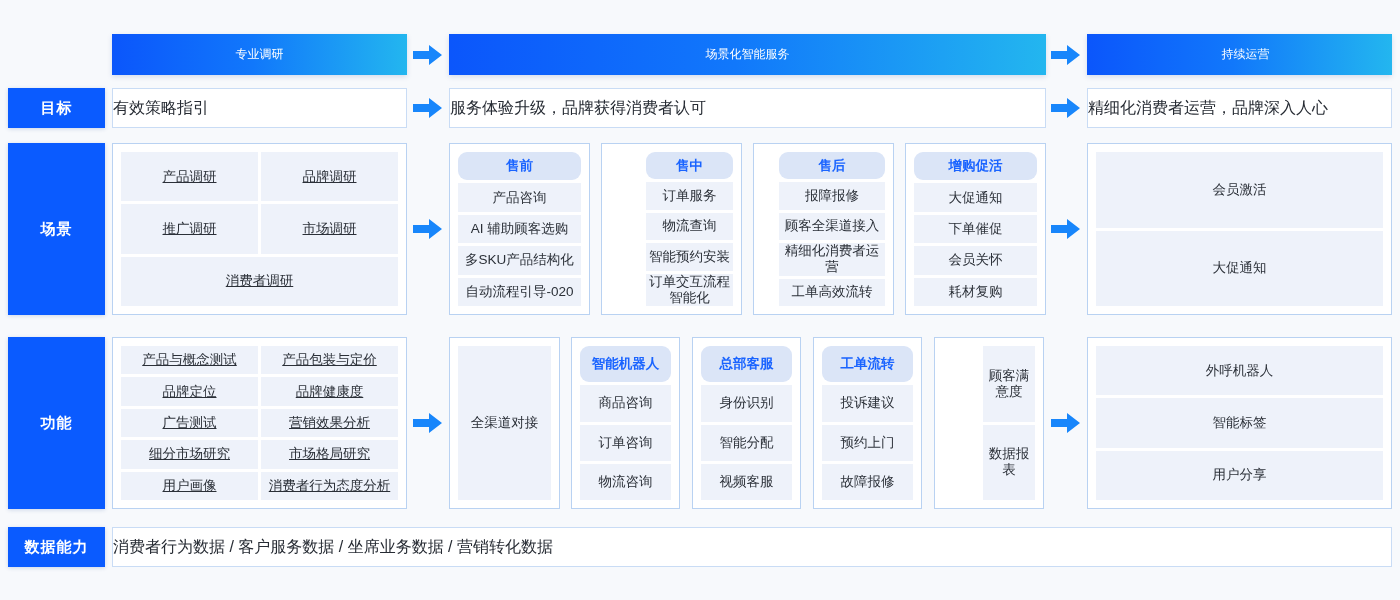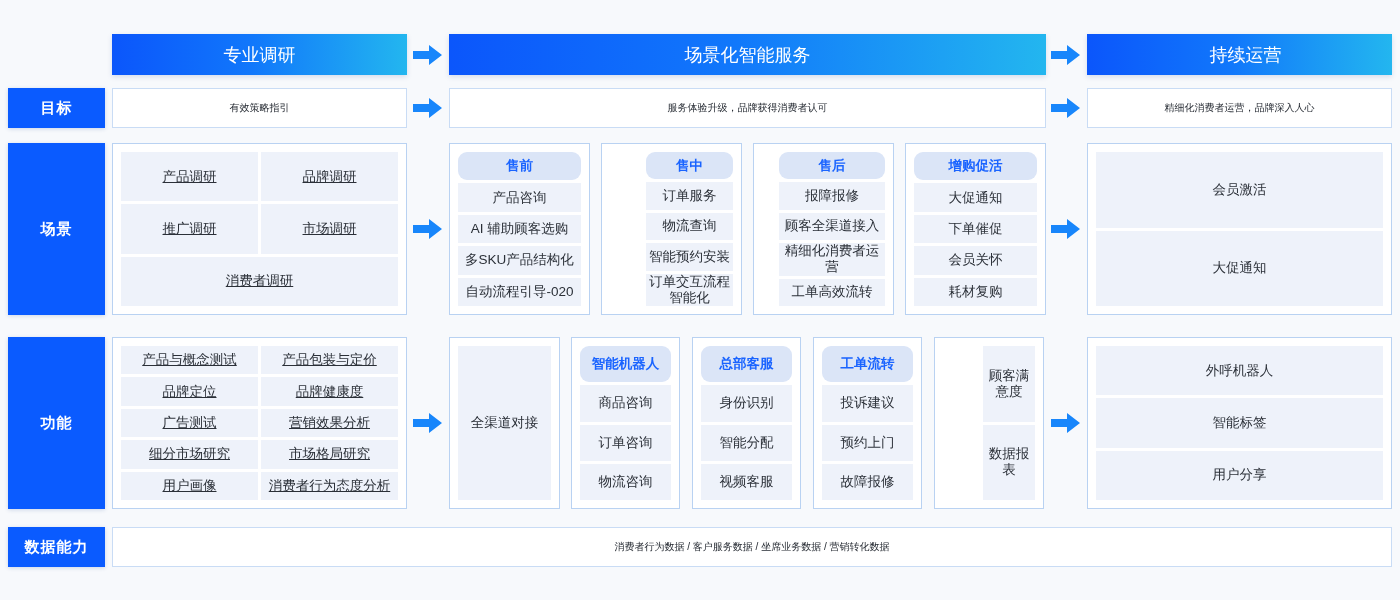--- a/index.html
+++ b/index.html
@@ -18,31 +18,31 @@
     color: #ffffff;
     font-size: 15px;
     font-weight: bold;
     letter-spacing: 1px;
     display: flex; align-items: center; justify-content: center;
     box-shadow: 0 1px 4px rgba(20,60,140,.18);
   }
   .hdr {
     position: absolute;
     color: #ffffff;
-    font-size: 18px;
+    font-size: 12px;
     display: flex; align-items: center; justify-content: center;
     background: linear-gradient(90deg, #0b56fb 0%, #1178fb 48%, #23b6ef 100%);
     box-shadow: 0 2px 5px rgba(20,60,140,.15);
   }
   .white-box {
     position: absolute;
     background: #ffffff;
     border: 1px solid #c9dcf5;
-    display: flex; align-items: center; justify-content: center;
-    font-size: 10px; color: #262b33;
+    display: flex; align-items: center; 
+    font-size: 16px; color: #262b33;
   }
   .panel {
     position: absolute;
     background: #ffffff;
     border: 1px solid #b9d2f2;
     padding: 8px;
   }
   .cell {
     background: #eef2fa;
     color: #2b3038;

